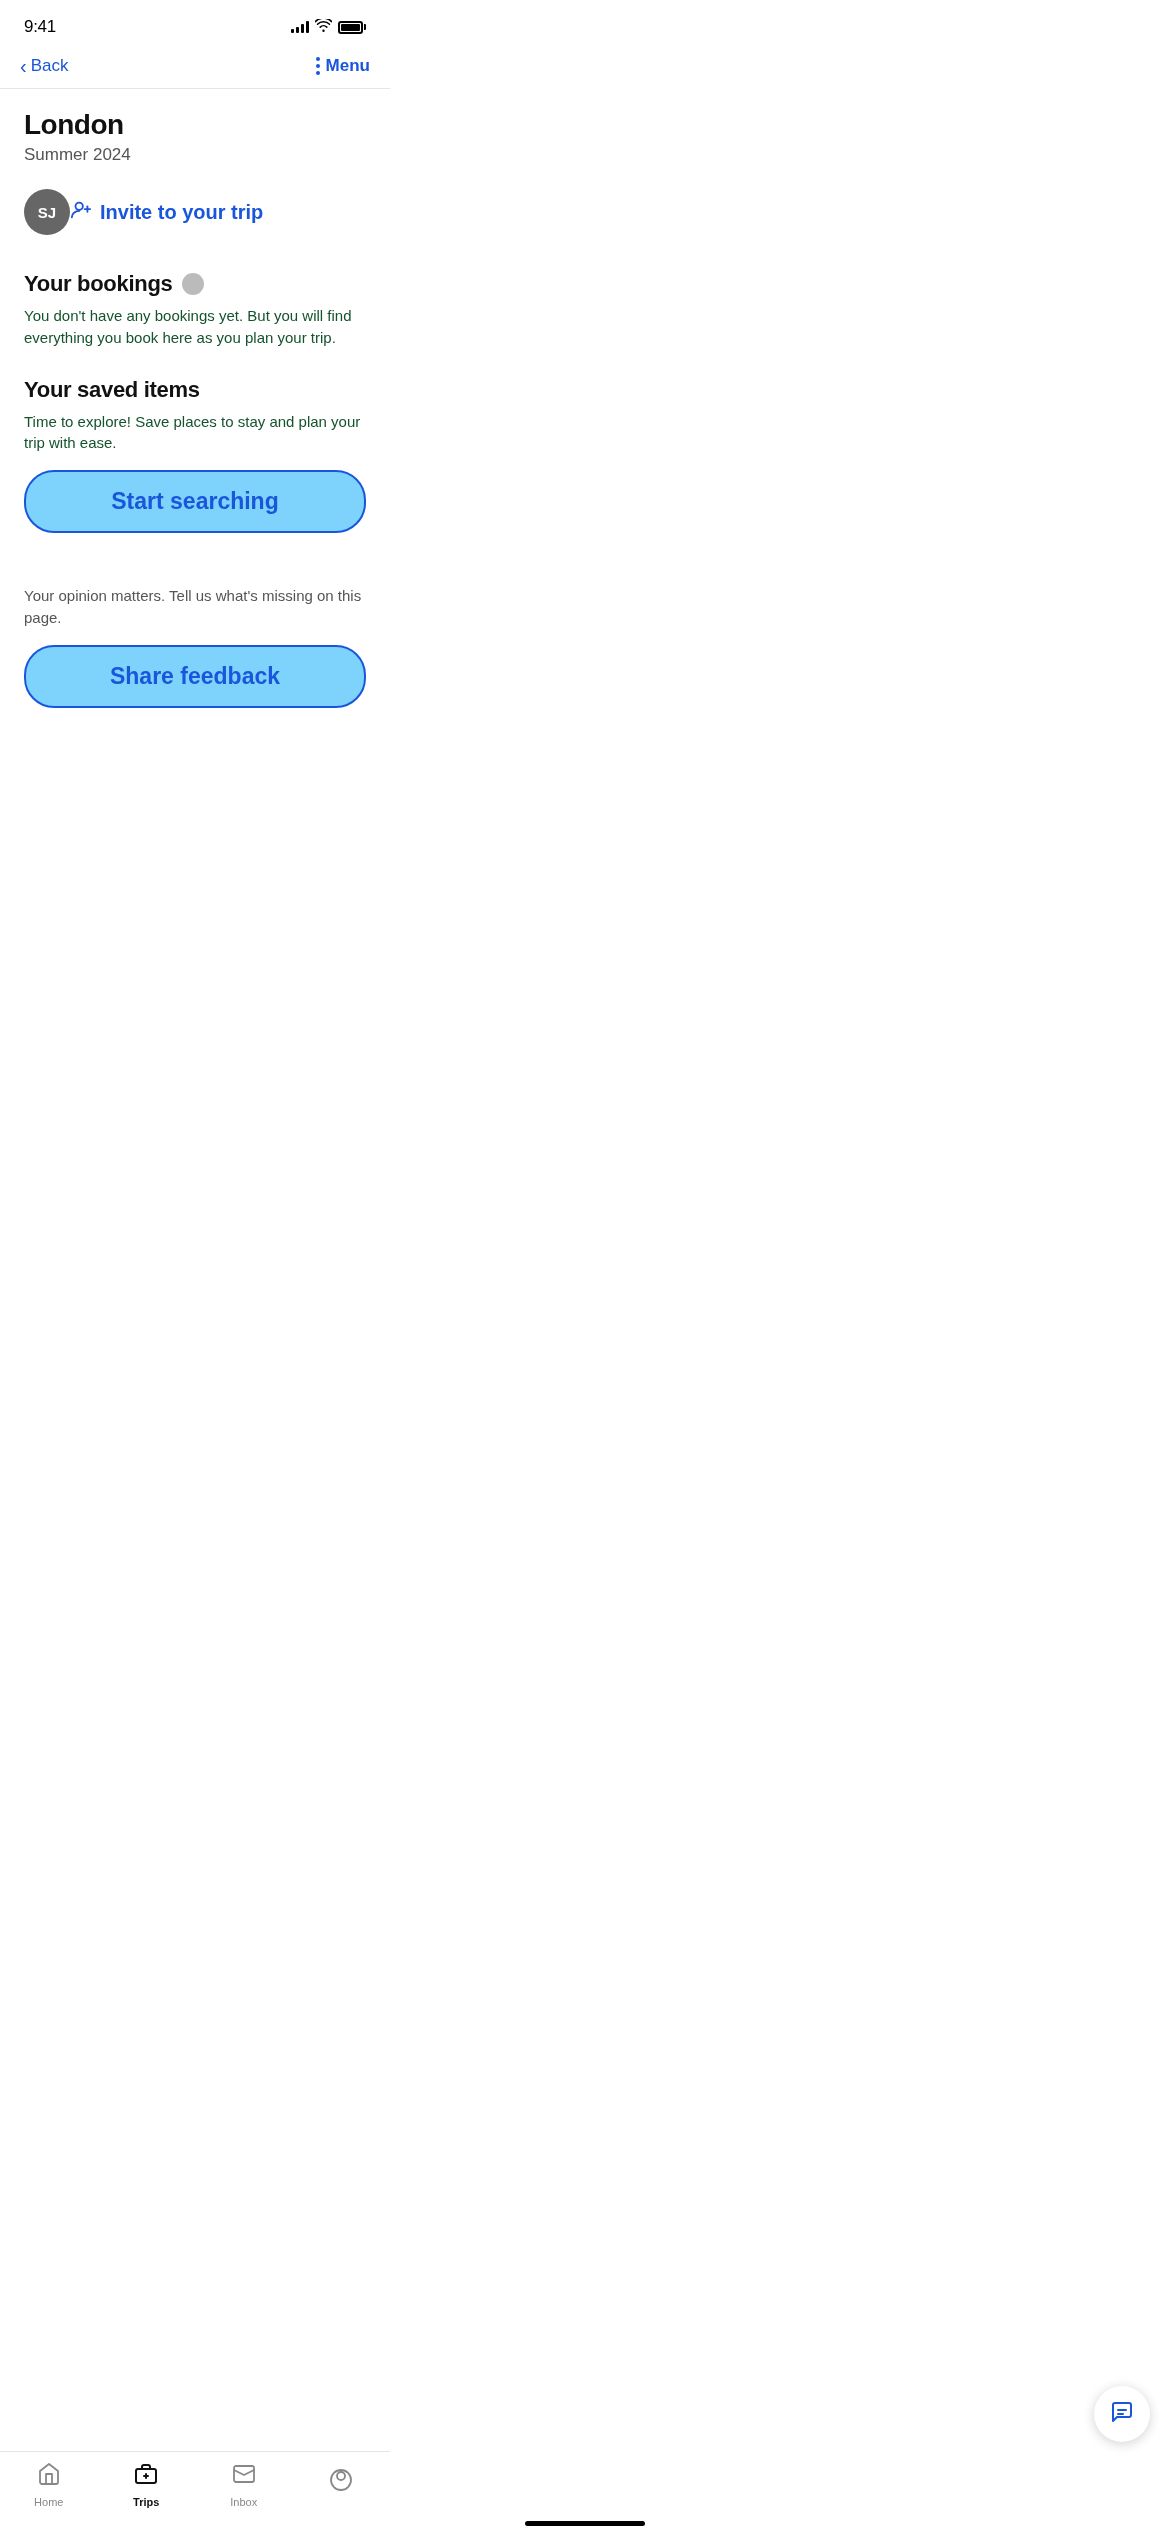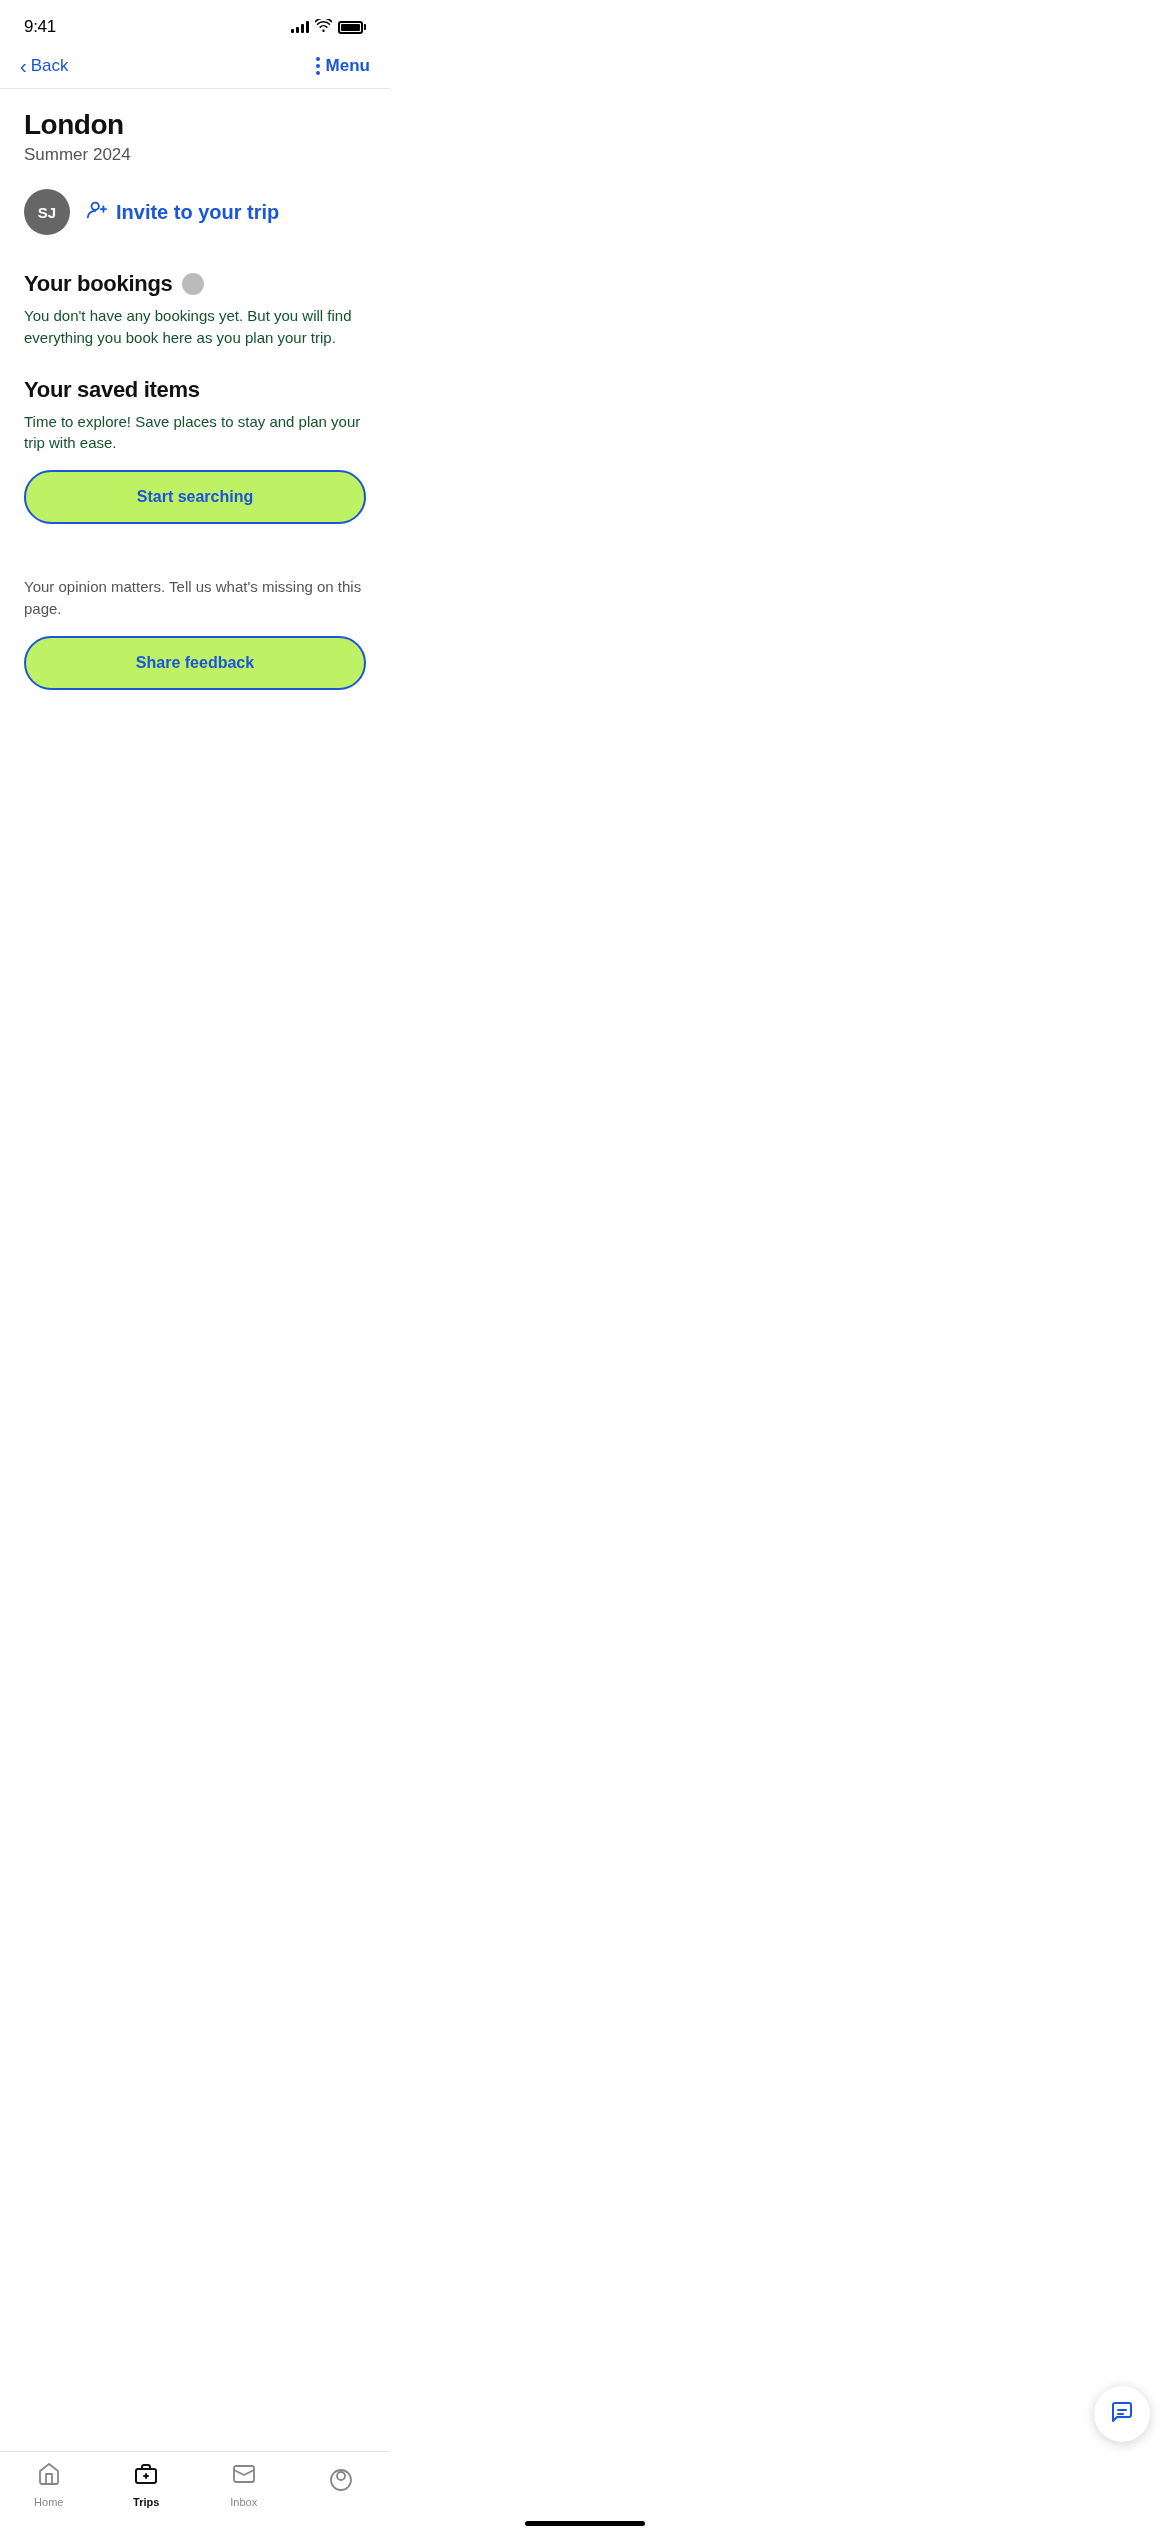--- a/index.html
+++ b/index.html
@@ -152,21 +152,20 @@
     .trip-subtitle {
       font-size: 17px;
       color: #555;
       margin-bottom: 24px;
     }
 
     
     .user-row {
       display: flex;
       align-items: center;
-      gap: 16px;
       margin-bottom: 36px;
     }
 
     .avatar {
       width: 46px;
       height: 46px;
       border-radius: 50%;
       background: #666;
       display: flex;
       align-items: center;
@@ -220,23 +219,23 @@
       line-height: 1.45;
       margin-bottom: 16px;
     }
 
     
     .outline-button {
       width: 100%;
       padding: 16px;
       border: 2px solid #1a56db;
       border-radius: 30px;
-      background: #bef264;
+      background: #7dd3fc;
       color: #1a56db;
-      font-size: 16px;
+      font-size: 23px;
       font-weight: 700;
       cursor: pointer;
       text-align: center;
       letter-spacing: 0;
     }
 
     
     .opinion-section {
       padding-top: 24px;
       padding-bottom: 24px;

